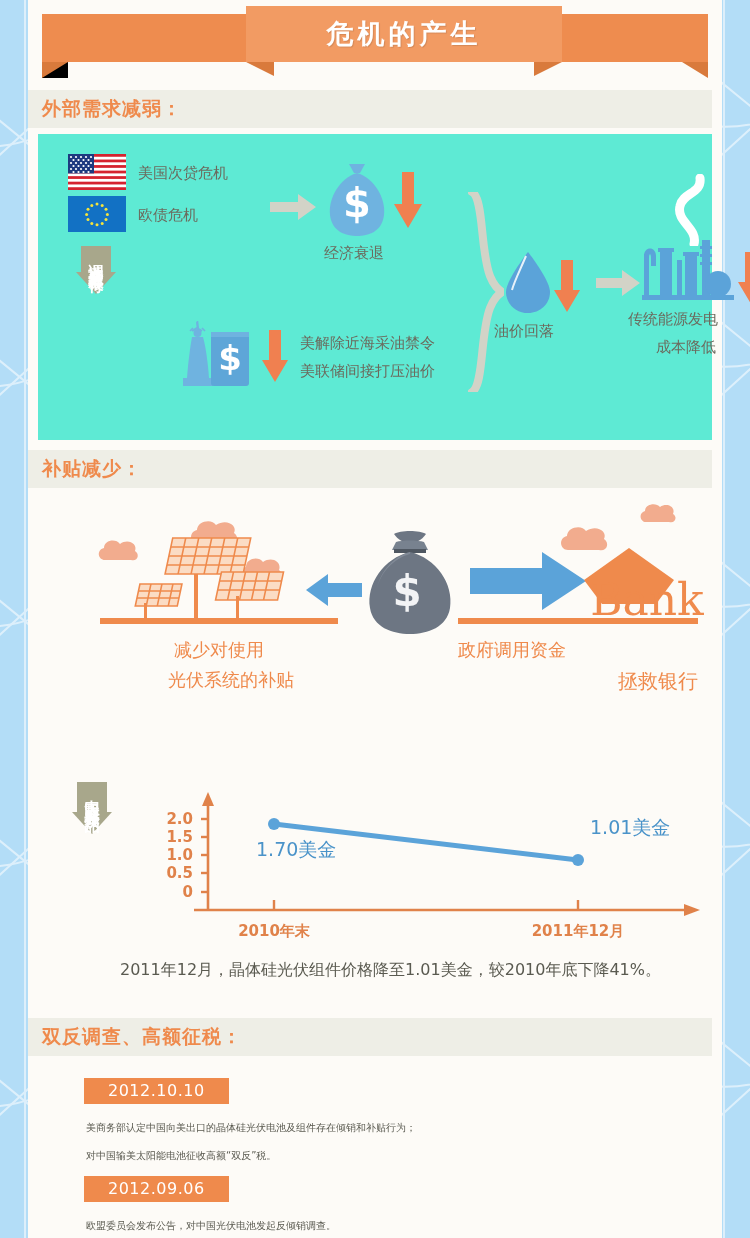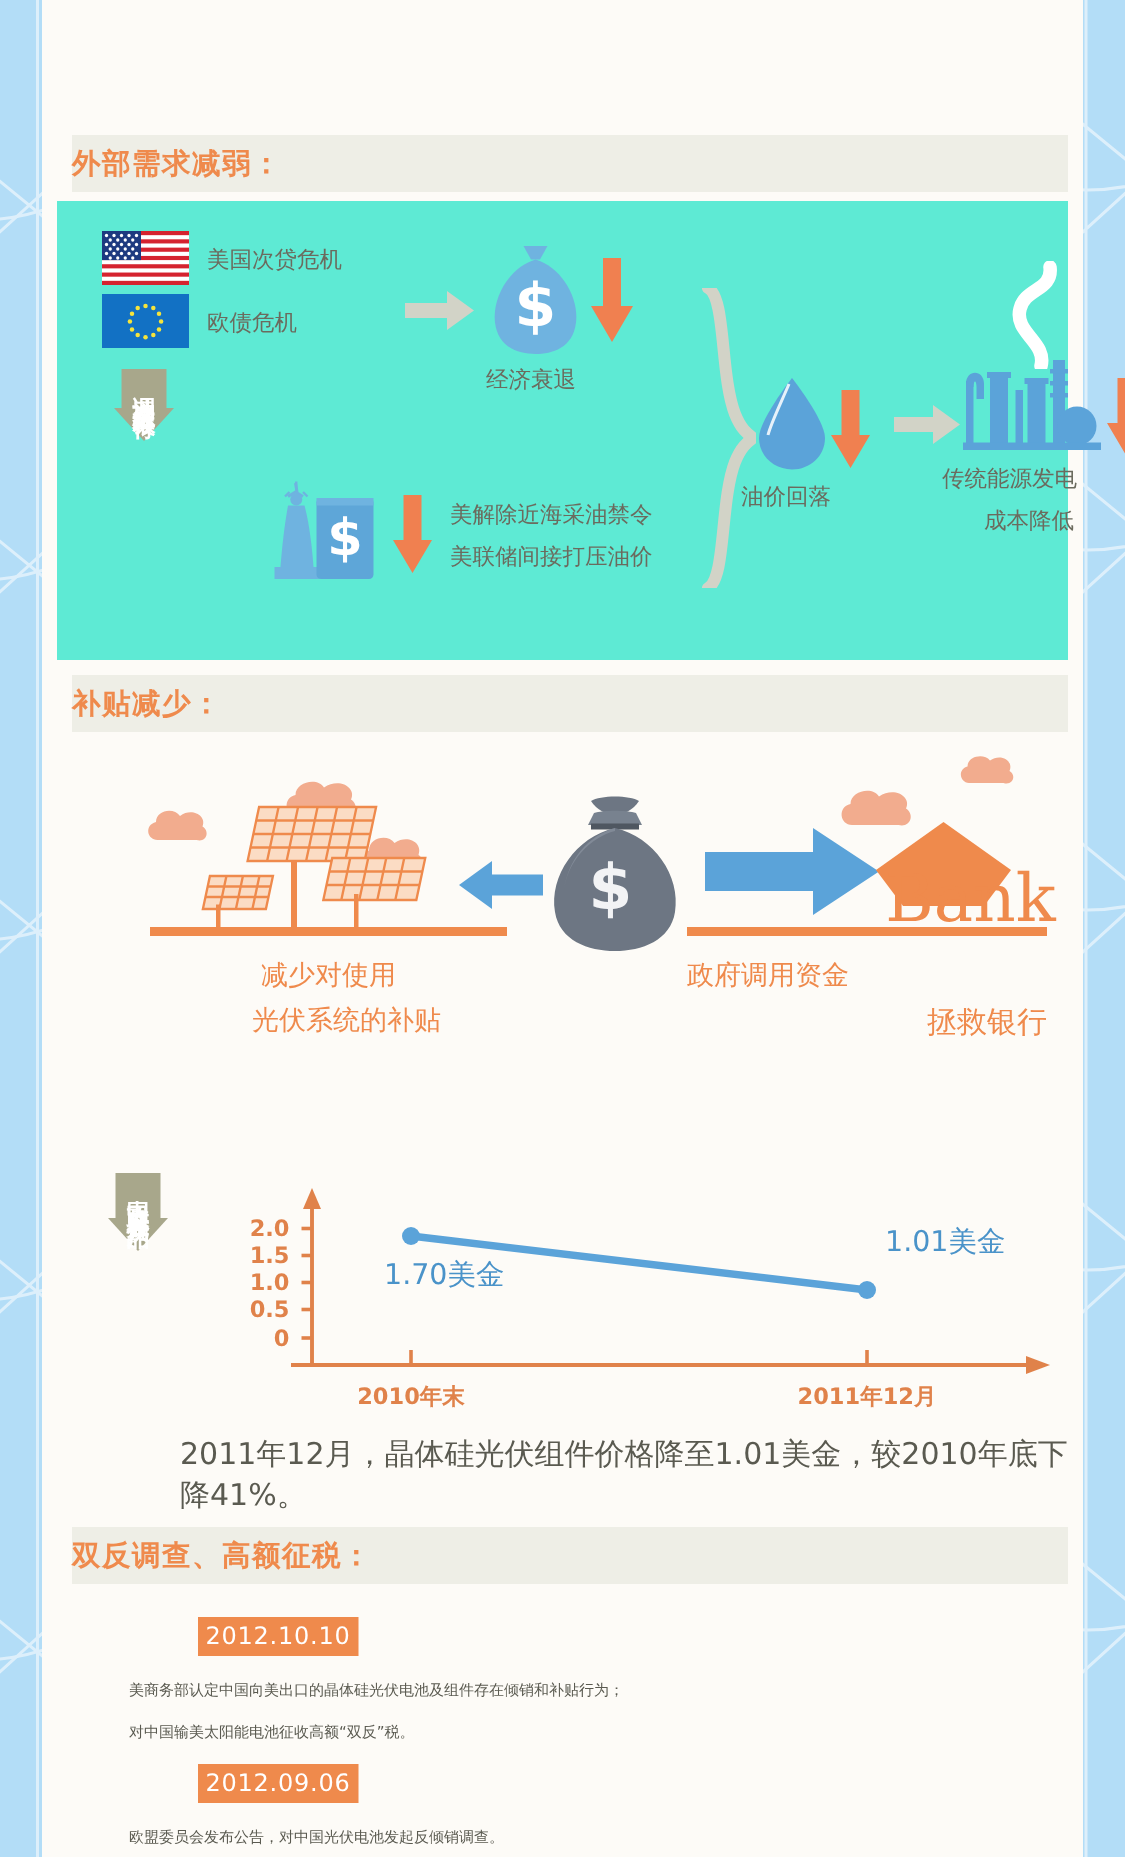--- a/index.html
+++ b/index.html
@@ -97,25 +97,26 @@
   }
   .ribbon-notch-r {
     left: 506px;
     border-width: 14px 28px 0 0;
     border-color: #d97a3c transparent transparent transparent;
   }
 
   
   .sec-head {
     position: absolute;
-    left: 20px; right: 10px;
+    left: 0; right: 10px;
     height: 38px;
     background: #eeeee6;
     display: flex;
     align-items: center;
+    padding-left: 14px;
   }
   .sec-head span {
     color: #ef8a4c;
     font-size: 19px;
     font-weight: bold;
     letter-spacing: 1px;
   }
 
   .panel {
     position: absolute;
@@ -161,23 +162,22 @@
   .chart-area { position: absolute; }
   .axis-tick-lbl { fill: #e0824a; font-size: 15px; font-weight: bold; font-family: "DejaVu Sans", sans-serif; }
   .pt-lbl { fill: #4a93c9; font-size: 19px; font-family: "DejaVu Sans", sans-serif; }
 
   
   .date-badge {
     display: inline-block;
     background: #ef8a4c;
     color: #fff;
     font-size: 16px;
-    padding: 3px 5px 4px;
+    padding: 3px 24px 4px;
     letter-spacing: .5px;
-    margin-left: 48px;
   }
   .para {
     color: #5a5a50;
     font-size: 10px;
     line-height: 27px;
   }
 </style>
 </head>
 <body>
 
@@ -203,20 +203,30 @@
         <path d="M10 540 L120 630 M10 660 L120 560"></path>
         <path d="M10 780 L120 870 M10 900 L120 800"></path>
         <path d="M10 1020 L120 1110 M10 1140 L120 1040"></path>
         <path d="M0 120 Q 60 140 130 100 M0 360 Q 60 380 130 340 M0 600 Q 60 620 130 580 M0 840 Q 60 860 130 820 M0 1080 Q 60 1100 130 1060"></path>
       </g>
     </svg>
   </div>
 
   <div class="sheet">
 
+    <div class="ribbon-wrap">
+      <div class="ribbon-band"></div>
+      <div class="ribbon-fold-l"></div>
+      <div class="ribbon-fold-r"></div>
+      <div class="ribbon-notch-l"></div>
+      <div class="ribbon-notch-r"></div>
+      <div class="ribbon-center">
+        <div class="title">危机的产生</div>
+      </div>
+    </div>
 
     <div class="sec-head" style="top:90px">
       <span>外部需求减弱：</span>
     </div>
 
     <div class="panel" style="top:134px;height:306px">
 
       <svg class="flag" style="position:absolute;left:30px;top:20px" viewBox="0 0 58 36">
         <rect width="58" height="36" fill="#ffffff"></rect>
         <g fill="#d5232f">
@@ -474,21 +484,21 @@
         <text class="axis-tick-lbl" x="440" y="148" text-anchor="middle" font-size="17">2011年12月</text>
 
         <line x1="136" y1="36" x2="440" y2="72" stroke="#5ba3d9" stroke-width="5" stroke-linecap="round"></line>
         <circle cx="136" cy="36" r="6" fill="#5ba3d9"></circle>
         <circle cx="440" cy="72" r="6" fill="#5ba3d9"></circle>
 
         <text class="pt-lbl" x="118" y="68">1.70美金</text>
         <text class="pt-lbl" x="452" y="46">1.01美金</text>
       </svg>
 
-      <div class="para" style="position:absolute;left:82px;top:188px;font-size:20px">2011年12月，晶体硅光伏组件价格降至1.01美金，较2010年底下降41%。</div>
+      <div class="para" style="position:absolute;left:82px;top:188px;font-size:16px">2011年12月，晶体硅光伏组件价格降至1.01美金，较2010年底下降41%。</div>
     </div>
 
     <div class="sec-head" style="top:1018px">
       <span>双反调查、高额征税：</span>
     </div>
 
     <div class="panel plain" style="top:1062px;height:176px">
       <div style="position:absolute;left:46px;top:16px">
         <span class="date-badge">2012.10.10</span>
       </div>

